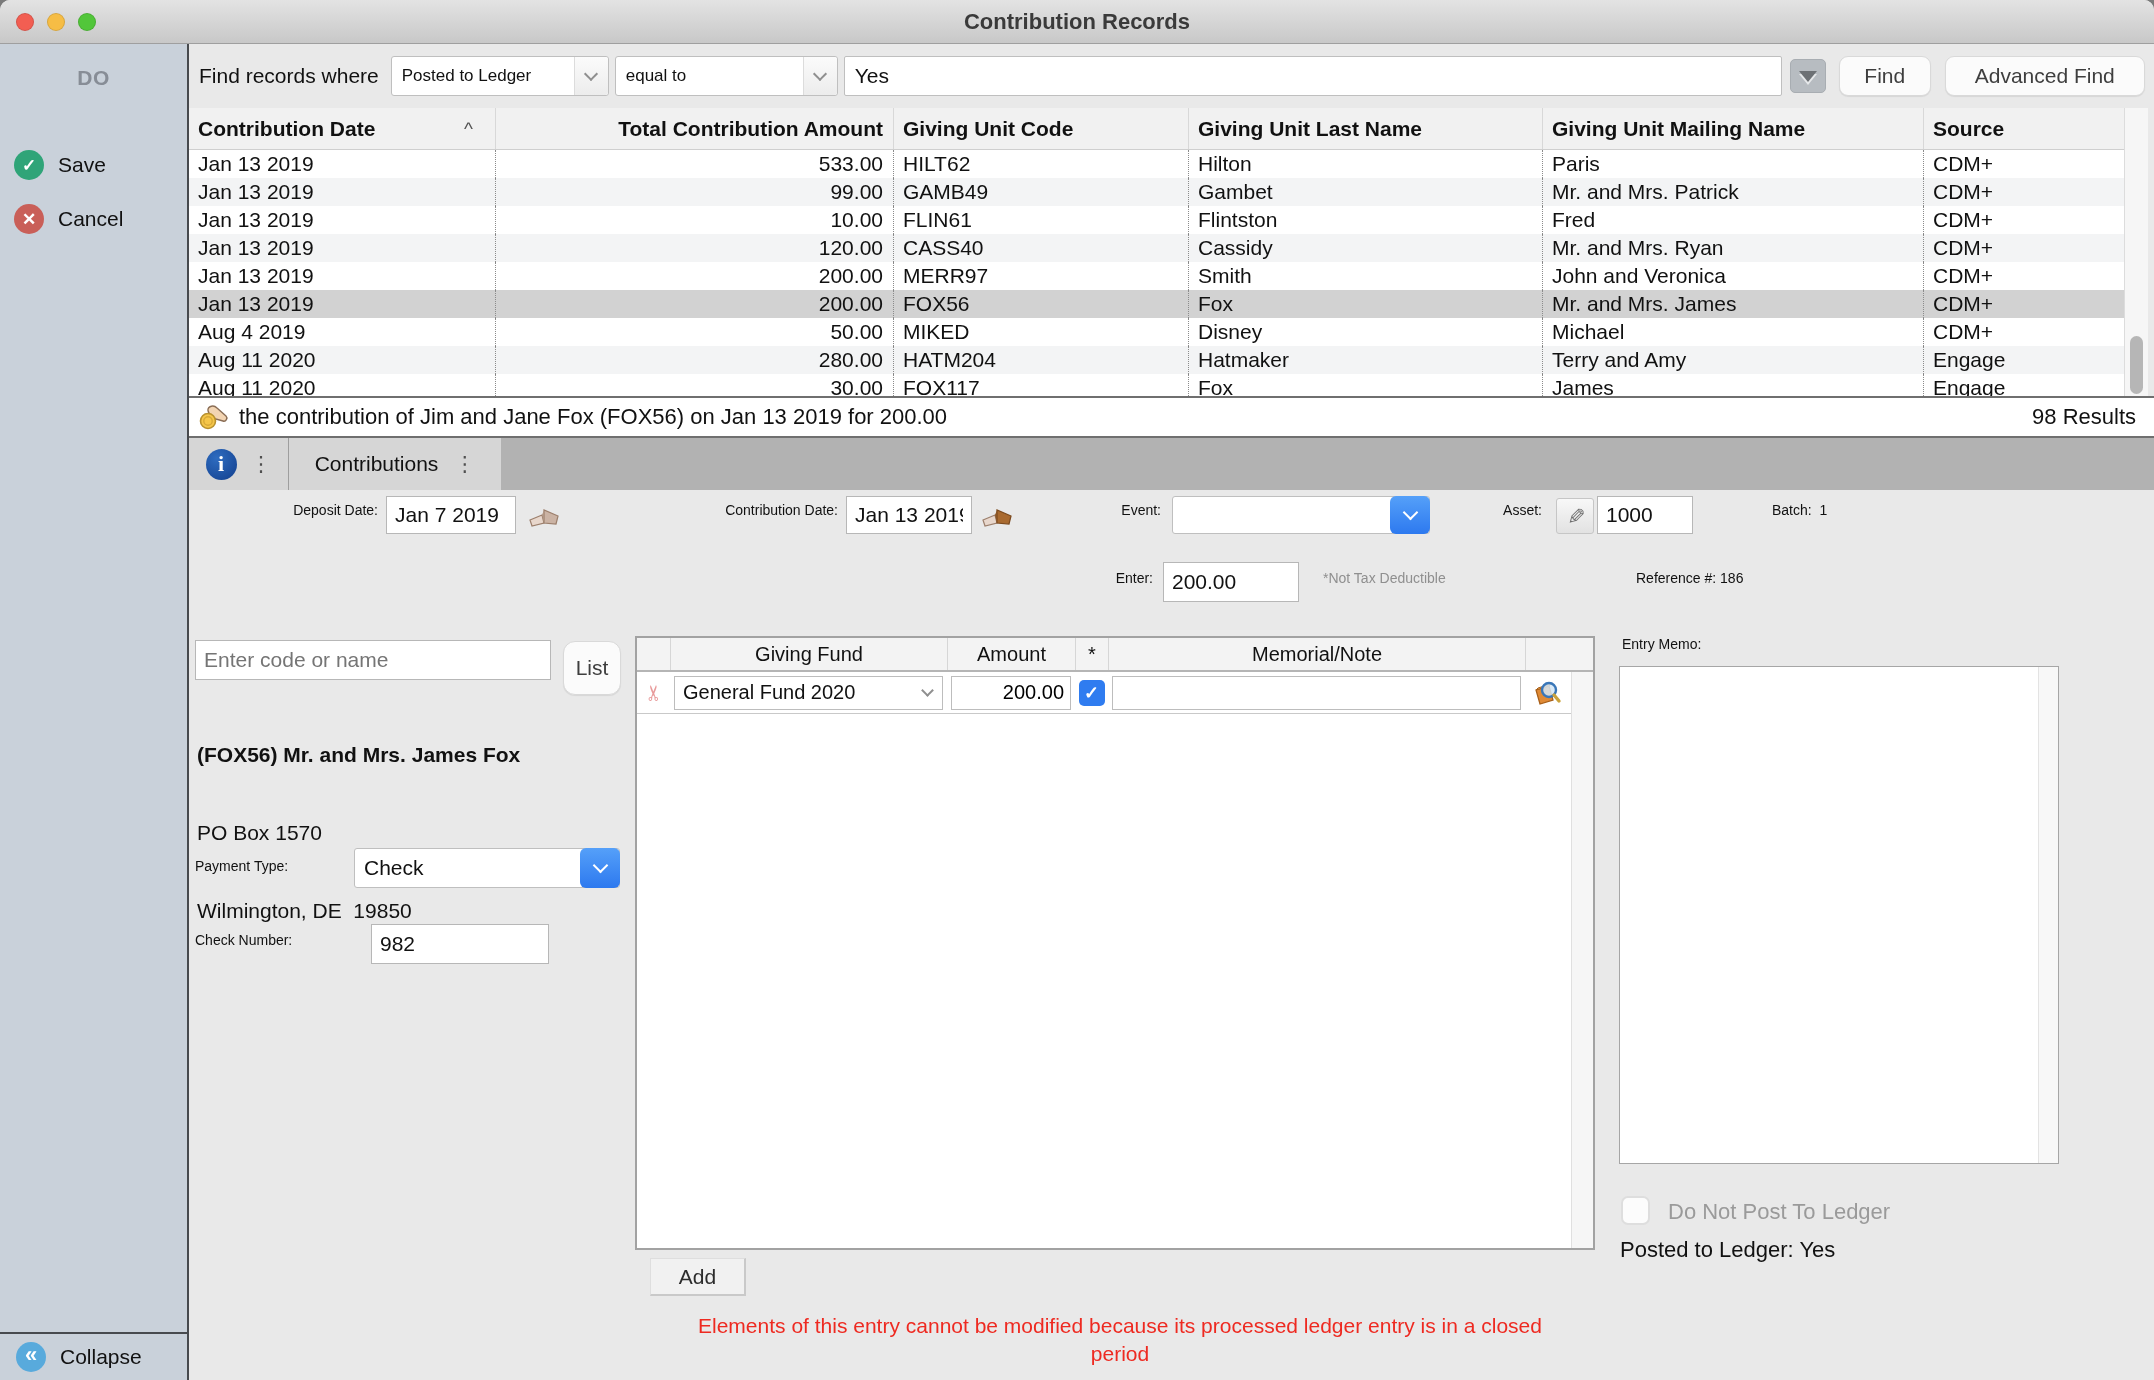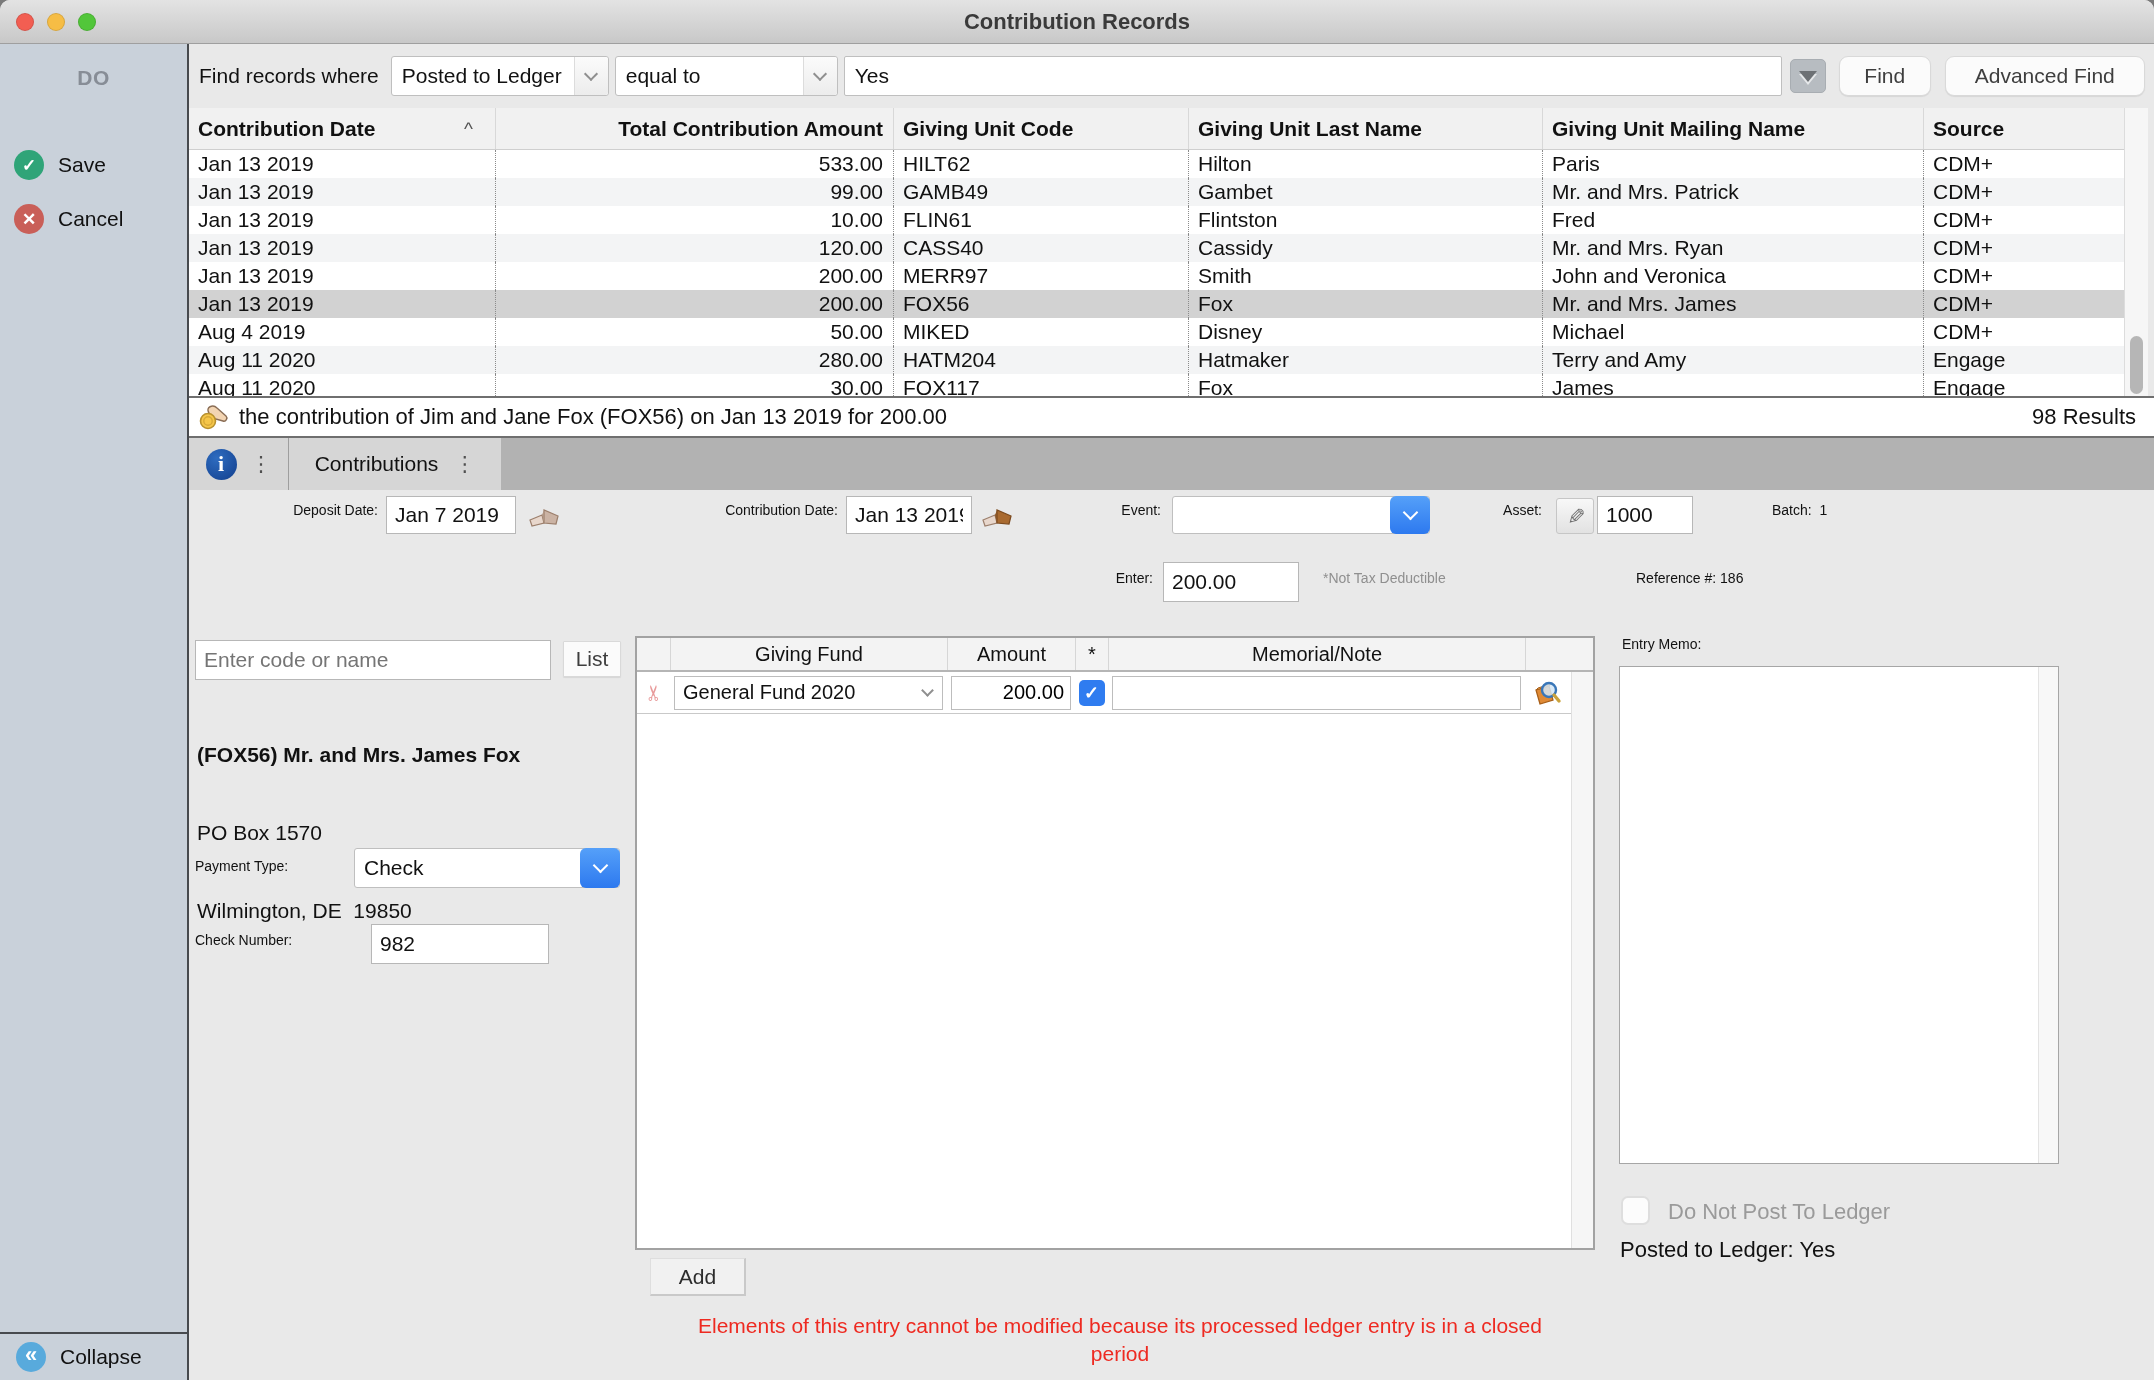--- a/index.html
+++ b/index.html
@@ -27,21 +27,21 @@
   .ci.save { background:#2fa478; }
   .ci.cancel { background:#c95f58; }
   .collapse-row { position:absolute; left:0; right:0; bottom:0; height:48px; border-top:2px solid #474a4e;
     display:flex; align-items:center; gap:14px; padding-left:16px; font-size:21px; }
   .ci.collapse { background:#58aadc; font-size:22px; padding-bottom:4px; }
   
   .findbar { position:absolute; left:189px; top:44px; right:0; height:64px;
     display:flex; align-items:center; background:#e9e9e9; }
   .find-label { margin-left:10px; font-size:21px; white-space:nowrap; }
   .combo { position:relative; height:40px; background:#fff; border:1px solid #bfbfbf; border-radius:3px;
-    display:flex; align-items:center; padding-left:10px; font-size:21px; }
+    display:flex; align-items:center; padding-left:10px; font-size:17px; }
   .combo .cap { position:absolute; top:0; right:0; bottom:0; width:34px; border-left:1px solid #dcdcdc;
     background:linear-gradient(#fbfbfb,#ececec); display:flex; align-items:center; justify-content:center; border-radius:0 3px 3px 0; }
   .chev { width:10px; height:10px; border-right:2px solid #8f8f8f; border-bottom:2px solid #8f8f8f;
     transform:rotate(45deg); margin-top:-5px; }
   .ti { height:40px; background:#fff; border:1px solid #bfbfbf; border-radius:2px; font-size:21px;
     font-family:"Liberation Sans",sans-serif; padding:0 10px; color:#111; }
   .mini-drop { width:36px; height:34px; margin-left:8px; background:#b7bcc1; border-radius:5px; border:1px solid #a8adb2;
     display:flex; align-items:center; justify-content:center; }
   .mini-drop .tri { width:0; height:0; border-left:9px solid transparent; border-right:9px solid transparent;
     border-top:11px solid #6d7175; filter:drop-shadow(0 3px 0 #e6e8ea); }
@@ -326,21 +326,21 @@
   </div>
 
   <div class="flabel ralign" style="left:1093px; top:570px; width:60px;">Enter:</div>
   <input class="fi" style="left: 1163px; top: 562px; width: 136px; height: 40px;" value="200.00">
   <div class="flabel gray-note" style="left:1323px; top:570px;">*Not Tax Deductible</div>
   <div class="flabel" style="left:1636px; top:570px;">
     <span>Reference #:</span>&nbsp;<span>186</span>
   </div>
 
   <input class="fi" style="left: 195px; top: 640px; width: 356px; height: 40px;" placeholder="Enter code or name">
-  <div class="btn" style="position:absolute; left:563px; top:641px; width:58px; height:36px; border-radius:1px;">List</div>
+  <div class="btn" style="position:absolute; left:563px; top:641px; width:58px; height:54px; border-radius:12px;">List</div>
   <div class="giver">
     <div class="name">(FOX56) Mr. and Mrs. James Fox</div>
     <div>PO Box 1570</div>
     <div>Wilmington, DE  19850</div>
   </div>
   <div class="flabel" style="left:195px; top:858px;">Payment Type:</div>
   <div class="bluecombo" style="left:354px; top:848px; width:266px; height:40px;">
     <span>Check</span>
     <span class="bluecap">
         <span class="wchev"></span>

